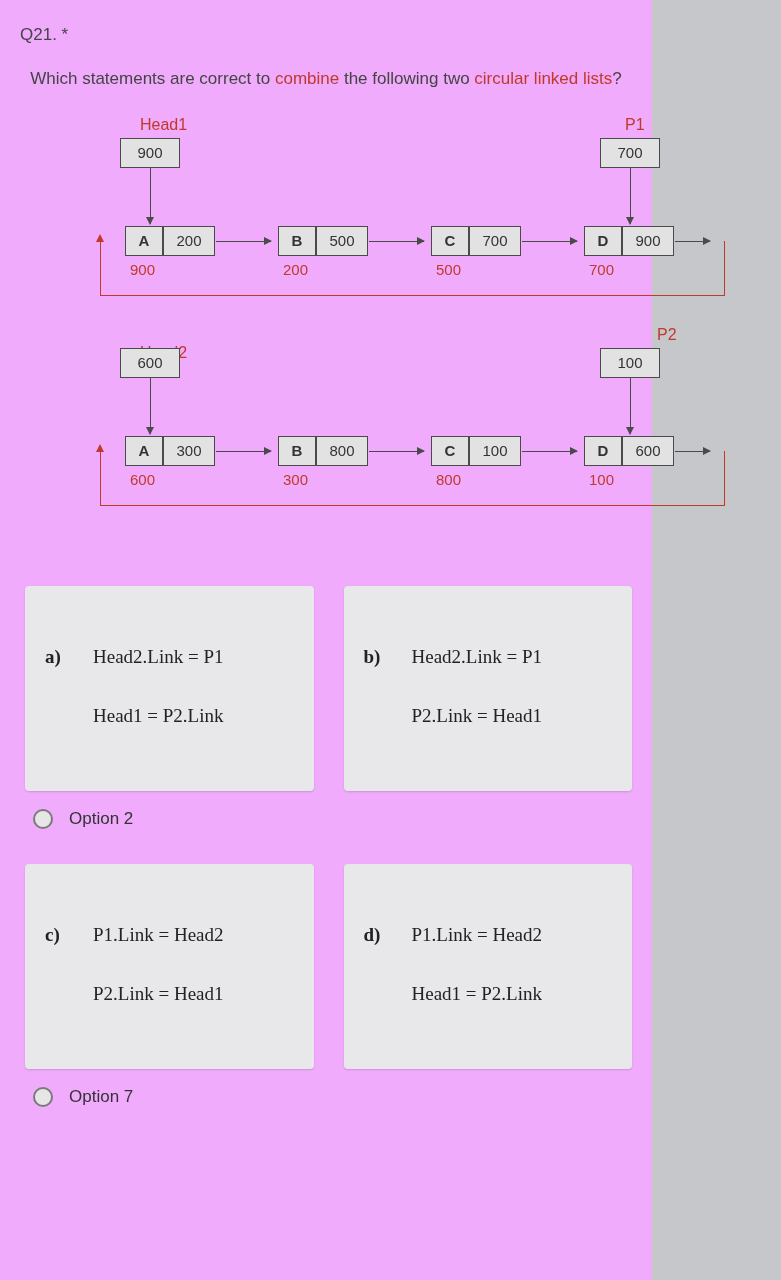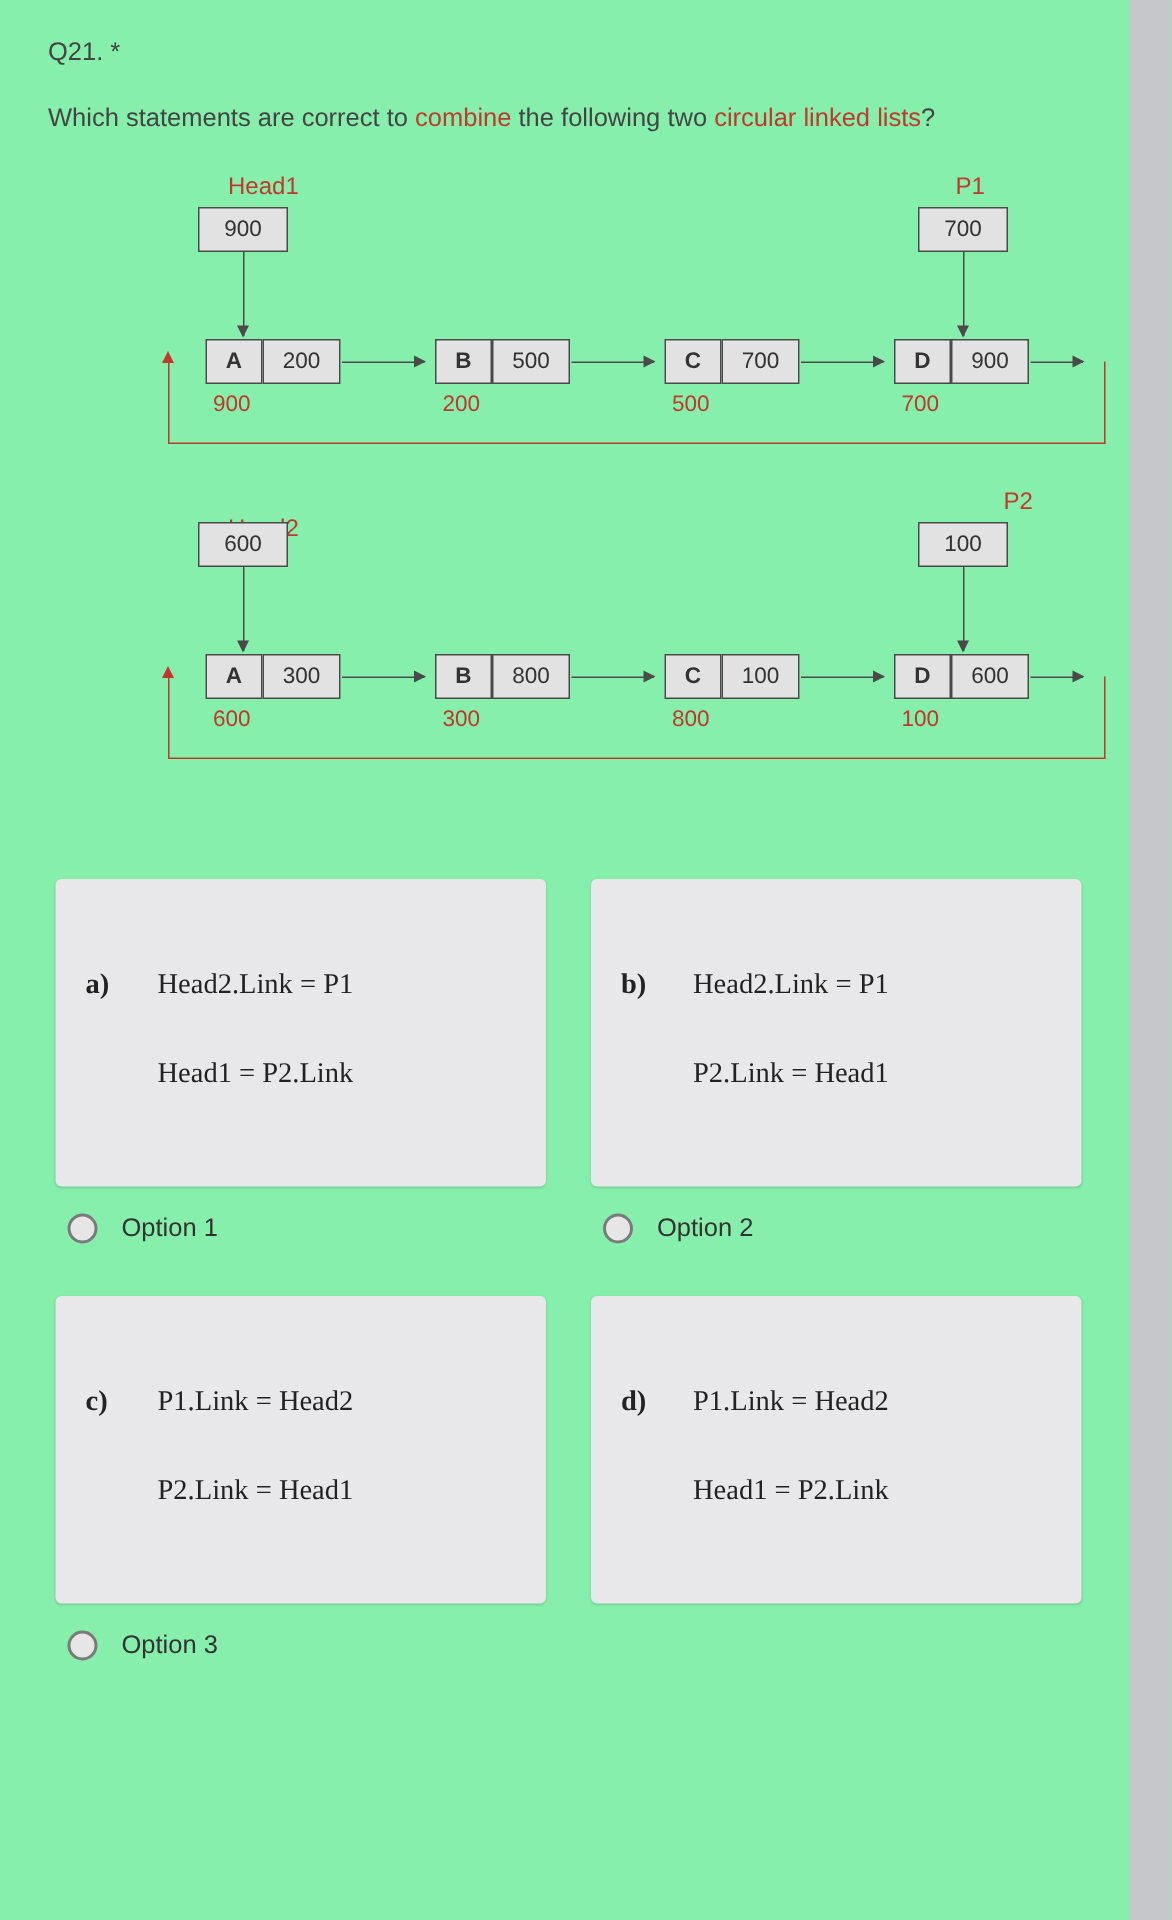--- a/index.html
+++ b/index.html
@@ -5,27 +5,27 @@
   * { box-sizing: border-box; }
   body {
     margin: 0;
     padding: 0;
     background: #c5c7ca;
     font-family: Arial, sans-serif;
     color: #333;
     width: 781px;
   }
   .page {
-    background: #86efac;
-    width: 753px;
+    background: #f0abfc;
+    width: 652px;
     min-height: 1280px;
-    padding: 25px 32px;
+    padding: 25px 20px;
   }
   .q-number { font-size: 17px; color: #444; margin-bottom: 22px; }
-  .q-text { font-size: 17px; color: #444; margin-bottom: 25px; line-height: 1.4; }
+  .q-text { font-size: 17px; color: #444; margin-bottom: 25px; line-height: 1.4; text-align: center; }
   .q-text .hl { color: #c0392b; }
 
   
   .diagram-row { position: relative; height: 205px; margin-bottom: 5px; }
   .box {
     position: absolute;
     border: 1px solid #4a4a4a;
     background: #e2e2e2;
     font-size: 15px;
     display: flex;
@@ -221,24 +221,20 @@
             <span>Head2.Link = P1</span>
             <span>P2.Link = Head1</span>
           </div>
         </div>
       </div>
     </div>
 
     <div style="display:grid;grid-template-columns:1fr 1fr;gap:10px 30px;margin:0 0 0 5px;">
       <div class="radio-row">
         <span class="radio"></span>
-        <span>Option 1</span>
-      </div>
-      <div class="radio-row">
-        <span class="radio"></span>
         <span>Option 2</span>
       </div>
     </div>
 
     <div class="opt-grid" style="margin-top:10px;">
 
       <div class="opt-card">
         <div class="row">
           <span class="tag">c)</span>
           <div class="col">
@@ -255,18 +251,18 @@
             <span>P1.Link = Head2</span>
             <span>Head1 = P2.Link</span>
           </div>
         </div>
       </div>
     </div>
 
     <div style="display:grid;grid-template-columns:1fr 1fr;gap:10px 30px;margin:0 0 0 5px;">
       <div class="radio-row">
         <span class="radio"></span>
-        <span>Option 3</span>
+        <span>Option 7</span>
       </div>
     </div>
   </div>
 
 </div>
 
 </body></html>

